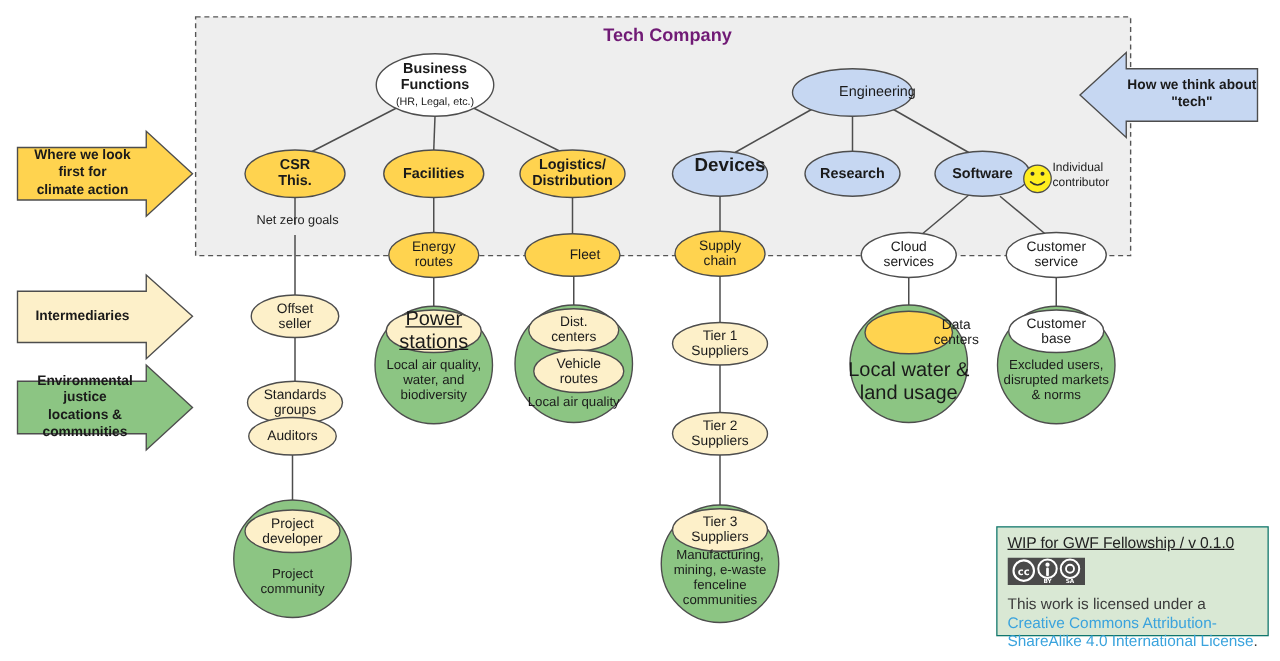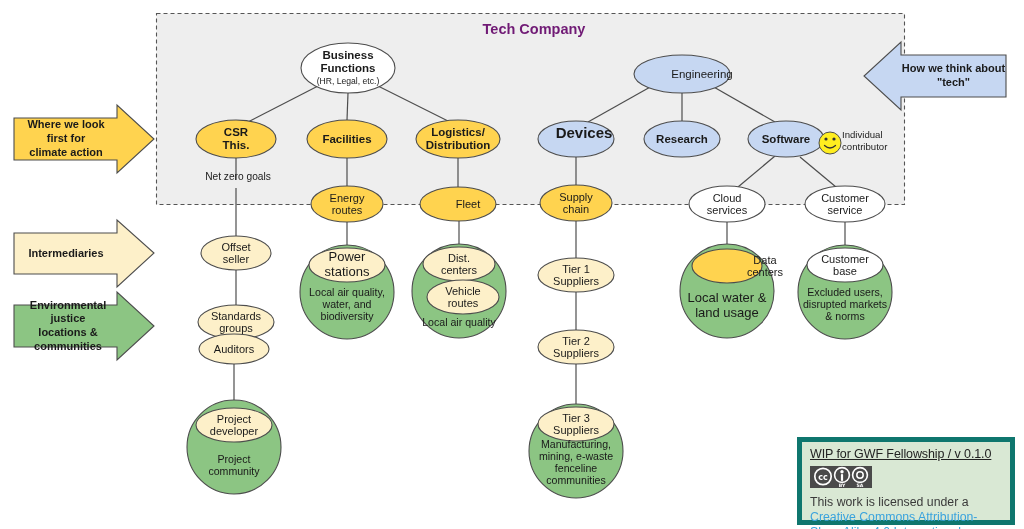--- a/index.html
+++ b/index.html
@@ -11,22 +11,22 @@
   #stage{position:absolute;left:0;top:0;width:1024px;height:529px;}
   svg.layer{position:absolute;left:0;top:0;width:1024px;height:529px;}
   .node-label{
     position:absolute;display:flex;align-items:center;justify-content:center;
     text-align:center;line-height:1.12;pointer-events:none;
     white-space:pre-line;
   }
   .txt-bold{font-weight:bold;}
   
   #license-card{
-    position:absolute;left:797px;top:437px;width:218px;height:88px;
-    background:#d9e8d4;border:5px solid #0f766e;
+    position:absolute;left:797px;top:421px;width:218px;height:88px;
+    background:#d9e8d4;border:1px solid #0f766e;
     padding:5px 6px 0 8px;box-sizing:border-box;
   }
   #license-title{
     font-size:12.5px;color:#222;text-decoration:underline;
     letter-spacing:-0.1px;white-space:nowrap;
   }
   #cc-badge{margin:5px 0 3px 0;display:inline-block;}
   #license-text{font-size:12.3px;color:#3a3a3a;line-height:1.22;}
   #license-text a{color:#3aa3dd;text-decoration:none;}
   .arrow-label{
@@ -205,41 +205,41 @@
 seller</div>
   <div class="node-label" style="left:198px;top:309px;width:76px;height:26px;font-size:11px;">Standards
 groups</div>
   <div class="node-label" style="left:199px;top:342px;width:70px;height:15px;font-size:11px;">Auditors</div>
 
   <div class="node-label" style="left:538px;top:262px;width:76px;height:26px;font-size:11px;">Tier 1
 Suppliers</div>
   <div class="node-label" style="left:538px;top:334px;width:76px;height:26px;font-size:11px;">Tier 2
 Suppliers</div>
 
-  <div class="node-label" style="left:309px;top:252px;width:76px;height:26px;font-size:13px;">Power
+  <div class="node-label" style="left:309px;top:252px;width:76px;height:26px;font-size:16px;text-decoration:underline;">Power
 stations</div>
   <div class="node-label" style="left:423px;top:251px;width:72px;height:26px;font-size:11px;">Dist.
 centers</div>
   <div class="node-label" style="left:427px;top:284px;width:72px;height:26px;font-size:11px;">Vehicle
 routes</div>
 
   <div class="node-label" style="left:196px;top:412px;width:76px;height:26px;font-size:11px;">Project
 developer</div>
   <div class="node-label" style="left:538px;top:411px;width:76px;height:26px;font-size:11px;">Tier 3
 Suppliers</div>
   <div class="node-label" style="left:692px;top:253px;width:70px;height:26px;font-size:11px;padding-left:38px;">Data
 centers</div>
   <div class="node-label" style="left:807px;top:252px;width:76px;height:26px;font-size:11px;">Customer
 base</div>
 
   <div class="node-label" style="left:292px;top:285px;width:110px;height:40px;font-size:10.6px;">Local air quality,
 water, and
 biodiversity</div>
   <div class="node-label" style="left:405px;top:316px;width:108px;height:14px;font-size:10.6px;">Local air quality</div>
-  <div class="node-label" style="left:673px;top:292px;width:108px;height:27px;font-size:13px;">Local water &amp;
+  <div class="node-label" style="left:673px;top:292px;width:108px;height:27px;font-size:16px;">Local water &amp;
 land usage</div>
   <div class="node-label" style="left:789px;top:285px;width:112px;height:40px;font-size:10.6px;">Excluded users,
 disrupted markets
 &amp; norms</div>
   <div class="node-label" style="left:180px;top:452px;width:108px;height:27px;font-size:10.6px;">Project
 community</div>
   <div class="node-label" style="left:520px;top:436px;width:112px;height:54px;font-size:10.6px;">Manufacturing,
 mining, e-waste
 fenceline
 communities</div>

